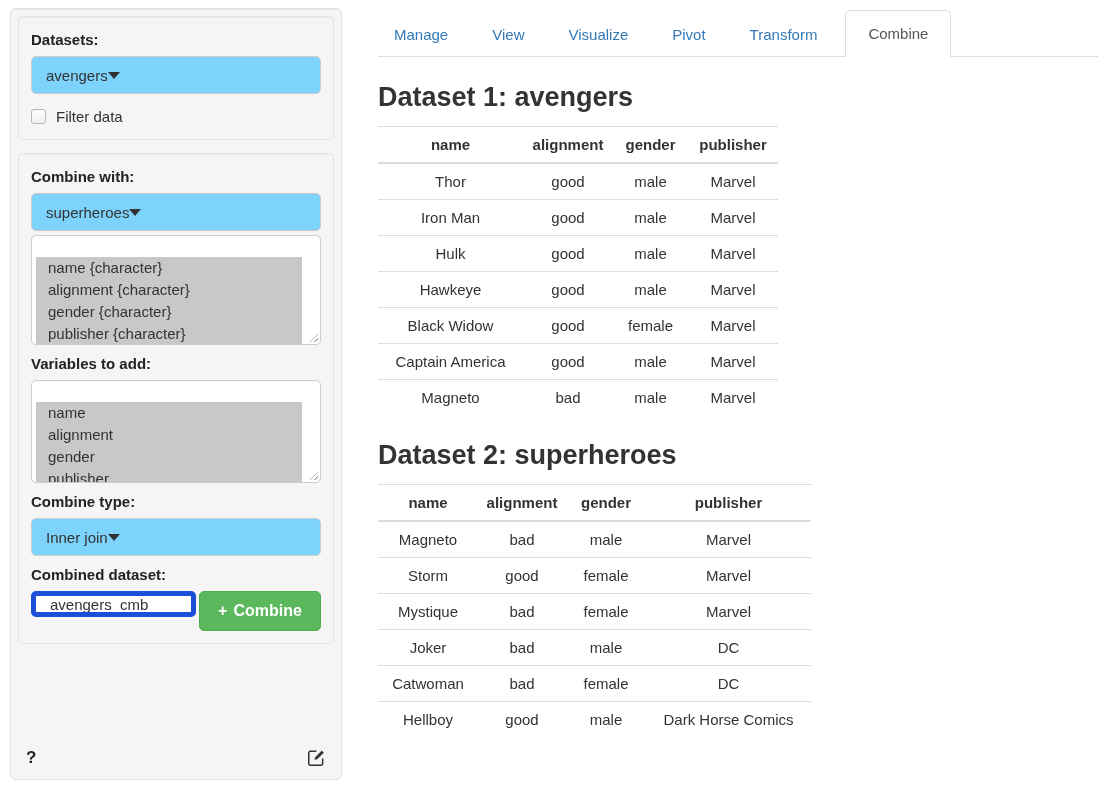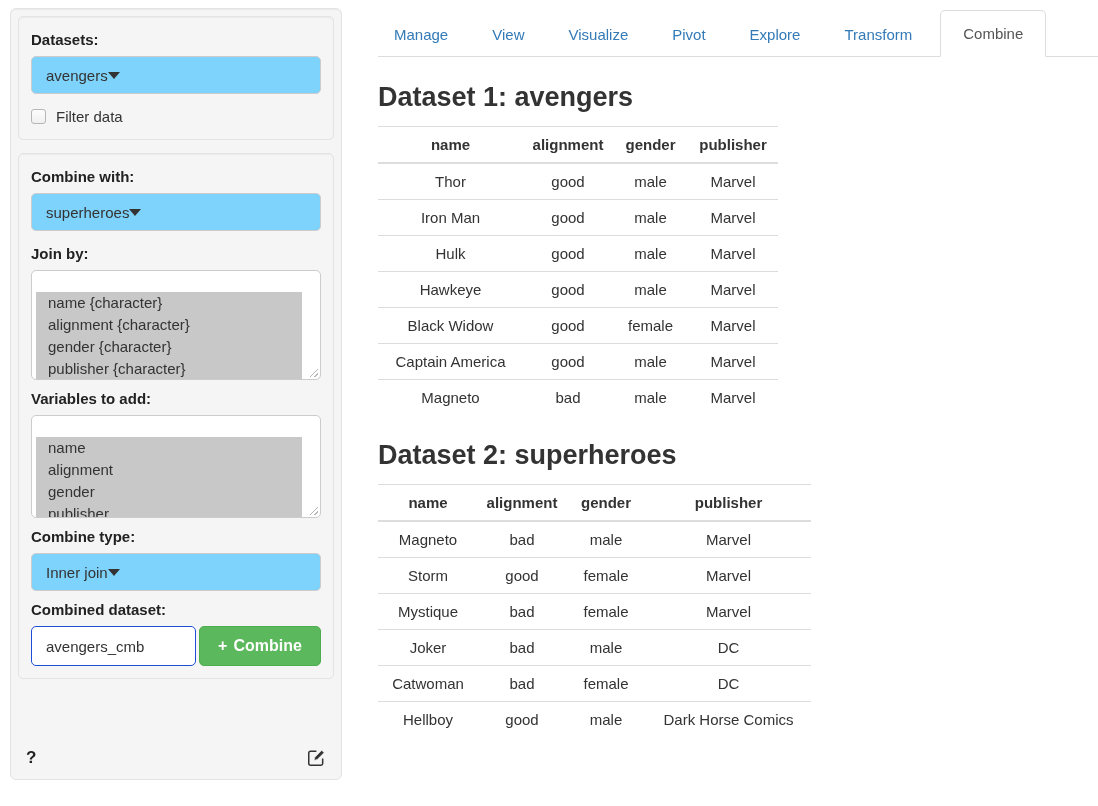--- a/index.html
+++ b/index.html
@@ -45,21 +45,21 @@
     display: block; width: calc(100% - 14px); background: #c8c8c8;
     line-height: 22px; padding: 0 0 0 12px; cursor: pointer; white-space: nowrap;
   }
   .resize-grip {
     position: absolute; right: 2px; bottom: 2px; width: 10px; height: 10px;
     background: repeating-linear-gradient(-45deg, transparent 0 2px, #999 2px 3px);
     clip-path: polygon(100% 0, 100% 100%, 0 100%); opacity: .7;
   }
   .combine-row { display: flex; margin-top: 4px; }
   .text-input {
-    flex: 0 0 165px; height: 40px; background: #fff; border: 1px solid #1d4ed8;
+    flex: 0 0 165px; height: 24px; background: #fff; border: 5px solid #1d4ed8;
     border-radius: 5px; padding: 8px 14px; font: inherit; color: #333; min-width: 0;
   }
   .btn-success {
     height: 40px; margin-left: 3px; flex: 1;
     background: #5cb85c; border: 1px solid #4cae4c; border-radius: 5px;
     color: #fff; font-family: inherit; font-size: 16px; font-weight: 600;
     cursor: pointer; white-space: nowrap;
   }
   .btn-success .plus { font-weight: 700; margin-right: 6px; }
   .sidebar-footer {
@@ -112,21 +112,20 @@
     </div>
   </div>
 
   <div class="well">
     <span class="ctl-label">Combine with:</span>
     <div class="select-box">
       <span>superheroes</span>
       <span class="caret-down"></span>
     </div>
 
-    <span class="ctl-label" style="margin-top:14px">Join by:</span>
     <div class="listbox" style="height:110px">
       <span class="opt">name {character}</span>
       <span class="opt">alignment {character}</span>
       <span class="opt">gender {character}</span>
       <span class="opt">publisher {character}</span>
       <span class="resize-grip"></span>
     </div>
 
     <span class="ctl-label" style="margin-top:10px">Variables to add:</span>
     <div class="listbox" style="height:103px">
@@ -161,21 +160,20 @@
   </div>
 </aside>
 
 <main class="main">
 
   <nav class="nav-tabs">
     <span class="tab">Manage</span>
     <span class="tab">View</span>
     <span class="tab">Visualize</span>
     <span class="tab">Pivot</span>
-    <span class="tab">Explore</span>
     <span class="tab">Transform</span>
     <span class="tab active">Combine</span>
   </nav>
 
   <section class="ds-section-1">
     <h1 class="ds-title">Dataset 1: avengers</h1>
     <table class="data t1">
       <colgroup>
           <col>
           <col>

